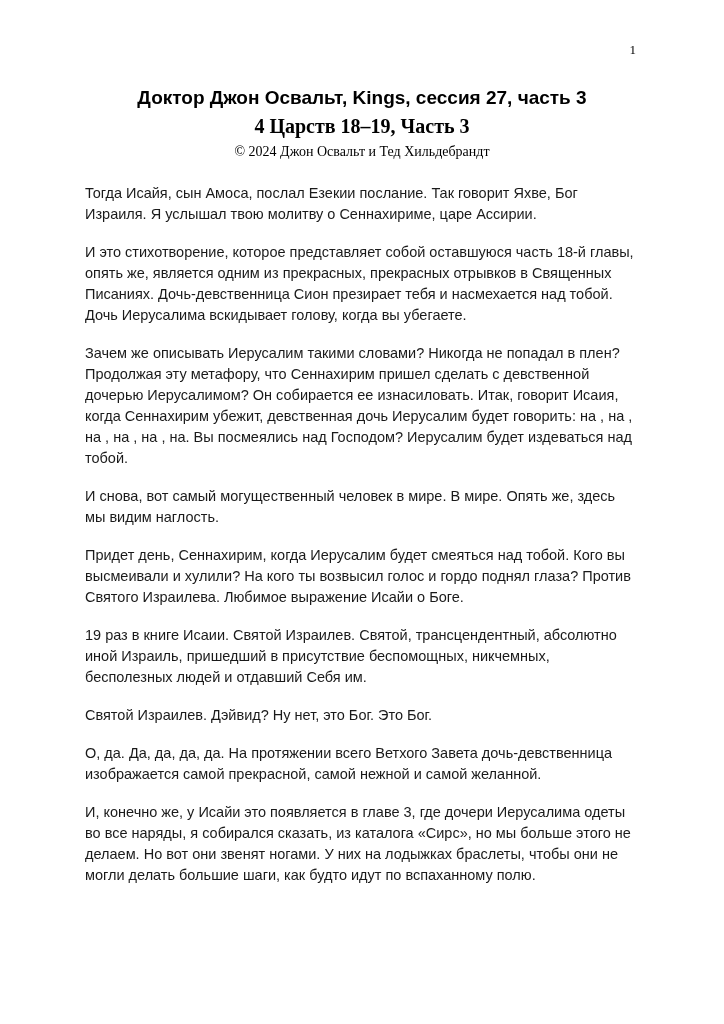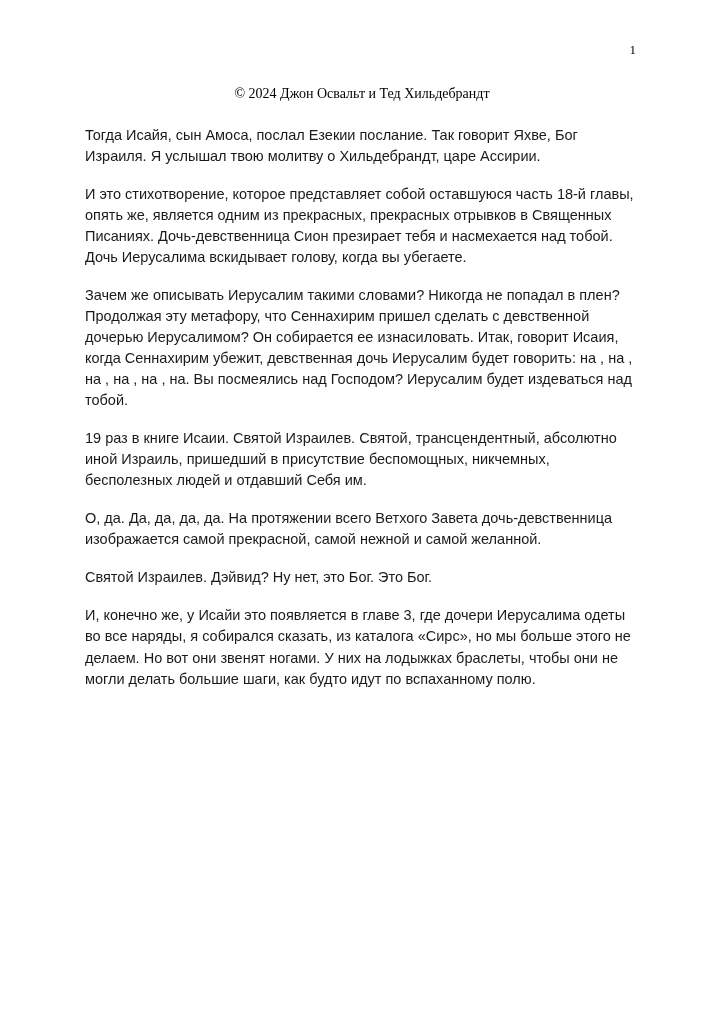--- a/index.html
+++ b/index.html
@@ -64,26 +64,30 @@
   }
 </style>
 </head>
 <body>
 
 <div class="page">
 
   <div class="page-number">1</div>
 
   <div class="doc-header">
+    <h1 class="title-line1">Доктор Джон Освальт, Kings, сессия 27, часть 3</h1>
+    <h2 class="title-line2">4 Царств 18–19, Часть 3</h2>
     <div class="copyright">© 2024 Джон Освальт и Тед Хильдебрандт</div>
   </div>
 
   <div class="doc-body">
-      <p class="para">Тогда Исайя, сын Амоса, послал Езекии послание. Так говорит Яхве, Бог Израиля. Я услышал твою молитву о Хильдебрандт, царе Ассирии.</p>
+      <p class="para">Тогда Исайя, сын Амоса, послал Езекии послание. Так говорит Яхве, Бог Израиля. Я услышал твою молитву о Сеннахириме, царе Ассирии.</p>
       <p class="para">И это стихотворение, которое представляет собой оставшуюся часть 18-й главы, опять же, является одним из прекрасных, прекрасных отрывков в Священных Писаниях. Дочь-девственница Сион презирает тебя и насмехается над тобой. Дочь Иерусалима вскидывает голову, когда вы убегаете.</p>
       <p class="para">Зачем же описывать Иерусалим такими словами? Никогда не попадал в плен? Продолжая эту метафору, что Сеннахирим пришел сделать с девственной дочерью Иерусалимом? Он собирается ее изнасиловать. Итак, говорит Исаия, когда Сеннахирим убежит, девственная дочь Иерусалим будет говорить: на , на , на , на , на , на. Вы посмеялись над Господом? Иерусалим будет издеваться над тобой.</p>
+      <p class="para">И снова, вот самый могущественный человек в мире. В мире. Опять же, здесь мы видим наглость.</p>
+      <p class="para">Придет день, Сеннахирим, когда Иерусалим будет смеяться над тобой. Кого вы высмеивали и хулили? На кого ты возвысил голос и гордо поднял глаза? Против Святого Израилева. Любимое выражение Исайи о Боге.</p>
       <p class="para">19 раз в книге Исаии. Святой Израилев. Святой, трансцендентный, абсолютно иной Израиль, пришедший в присутствие беспомощных, никчемных, бесполезных людей и отдавший Себя им.</p>
+      <p class="para">Святой Израилев. Дэйвид? Ну нет, это Бог. Это Бог.</p>
       <p class="para">О, да. Да, да, да, да. На протяжении всего Ветхого Завета дочь-девственница изображается самой прекрасной, самой нежной и самой желанной.</p>
-      <p class="para">Святой Израилев. Дэйвид? Ну нет, это Бог. Это Бог.</p>
       <p class="para">И, конечно же, у Исайи это появляется в главе 3, где дочери Иерусалима одеты во все наряды, я собирался сказать, из каталога «Сирс», но мы больше этого не делаем. Но вот они звенят ногами. У них на лодыжках браслеты, чтобы они не могли делать большие шаги, как будто идут по вспаханному полю.</p>
     </div>
 
 </div>
 
 </body></html>

